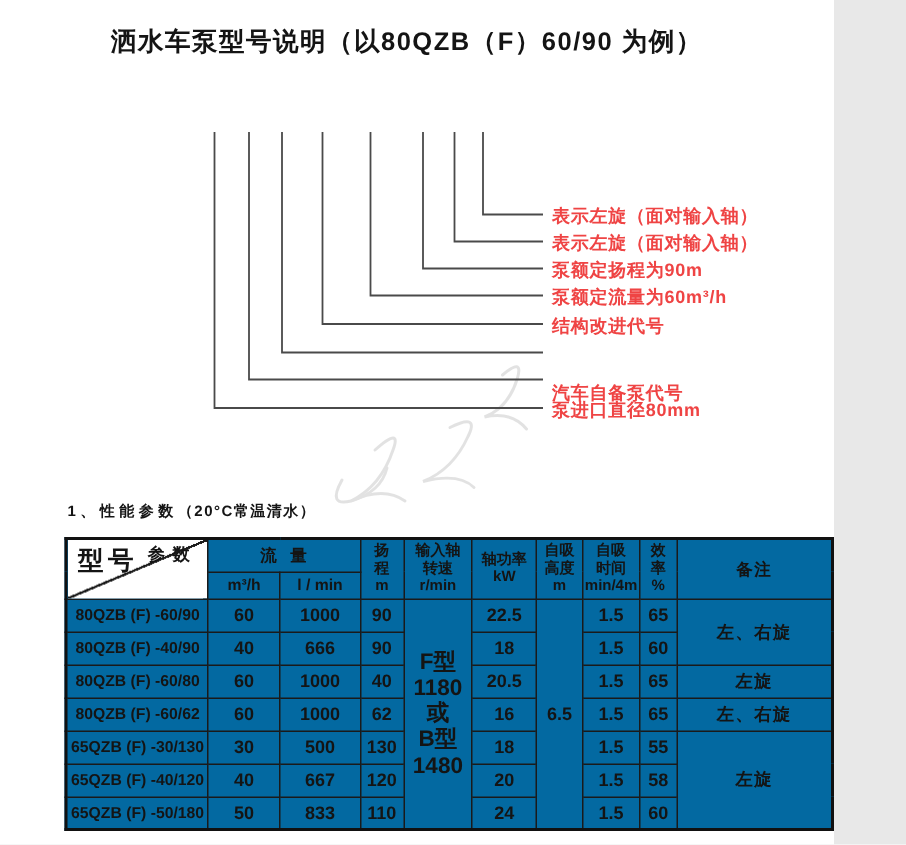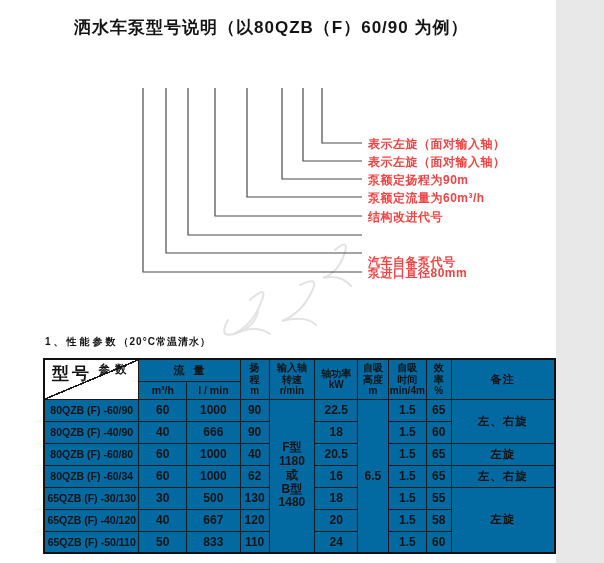--- a/index.html
+++ b/index.html
@@ -41,21 +41,21 @@
   }
   table.perf { border:2px solid #111; }
   tr.hrow1 { height:22px; } tr.hrow2 { height:18px; }
   tr.brow  { height:22px;padding-left:22px; }
   .h-cn   { font-size:11px; letter-spacing:1px; }
   .h-sub  { font-size:10.5px; letter-spacing:0; }
   .h-multi { font-size:10px; line-height:1.12; white-space:pre-line; letter-spacing:0; }
   .cell-num  { font-size:12px; }
   .cell-model{ font-size:10.5px; letter-spacing:0; white-space:nowrap; }
   .cell-remark{ font-size:11.5px; letter-spacing:1px; }
-  .cell-speed { font-size:12px; line-height:1.15; white-space:pre-line; }
+  .cell-speed { font-size:15px; line-height:1.15; white-space:pre-line; }
   
   td.corner {
     position:relative; padding:0;
     background:linear-gradient(to bottom right,
       #ffffff calc(50% - 0.8px), #1a1a1a calc(50% - 0.8px),
       #1a1a1a calc(50% + 0.8px), #ffffff calc(50% + 0.8px));
   }
   td.corner .c-top { position:absolute; top:2px;  right:7px; font-size:11.5px; letter-spacing:5px; }
   td.corner .c-bot { position:absolute; bottom:14px; left:7px; font-size:17px; letter-spacing:3px; }
   .flow-head { letter-spacing:9px; padding-left:9px !important; }
@@ -177,21 +177,21 @@
       <td class="cell-model">80QZB (F) -60/80</td>
       <td class="cell-num">60</td>
       <td class="cell-num">1000</td>
       <td class="cell-num">40</td>
       <td class="cell-num">20.5</td>
       <td class="cell-num">1.5</td>
       <td class="cell-num">65</td>
       <td class="cell-remark">左旋</td>
     </tr>
     <tr class="brow">
-      <td class="cell-model">80QZB (F) -60/34</td>
+      <td class="cell-model">80QZB (F) -60/62</td>
       <td class="cell-num">60</td>
       <td class="cell-num">1000</td>
       <td class="cell-num">62</td>
       <td class="cell-num">16</td>
       <td class="cell-num">1.5</td>
       <td class="cell-num">65</td>
       <td class="cell-remark">左、右旋</td>
     </tr>
     <tr class="brow">
       <td class="cell-model">65QZB (F) -30/130</td>
@@ -206,21 +206,21 @@
     <tr class="brow">
       <td class="cell-model">65QZB (F) -40/120</td>
       <td class="cell-num">40</td>
       <td class="cell-num">667</td>
       <td class="cell-num">120</td>
       <td class="cell-num">20</td>
       <td class="cell-num">1.5</td>
       <td class="cell-num">58</td>
     </tr>
     <tr class="brow">
-      <td class="cell-model">65QZB (F) -50/110</td>
+      <td class="cell-model">65QZB (F) -50/180</td>
       <td class="cell-num">50</td>
       <td class="cell-num">833</td>
       <td class="cell-num">110</td>
       <td class="cell-num">24</td>
       <td class="cell-num">1.5</td>
       <td class="cell-num">60</td>
     </tr>
   </tbody>
     </table>
 

